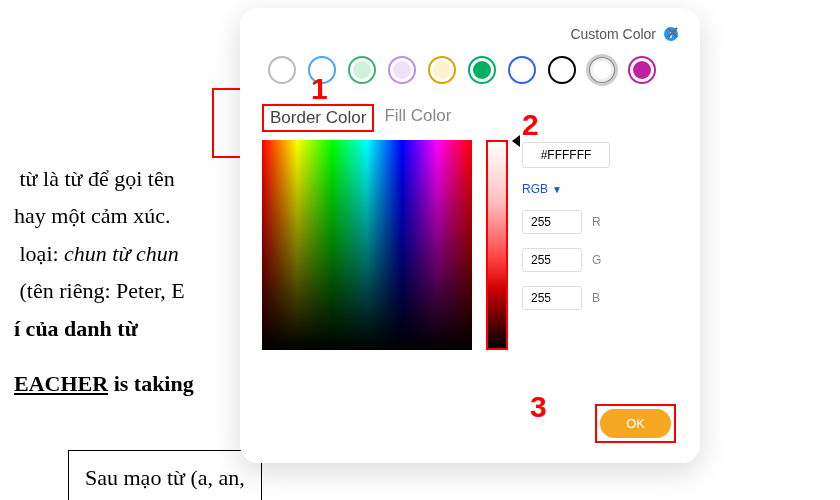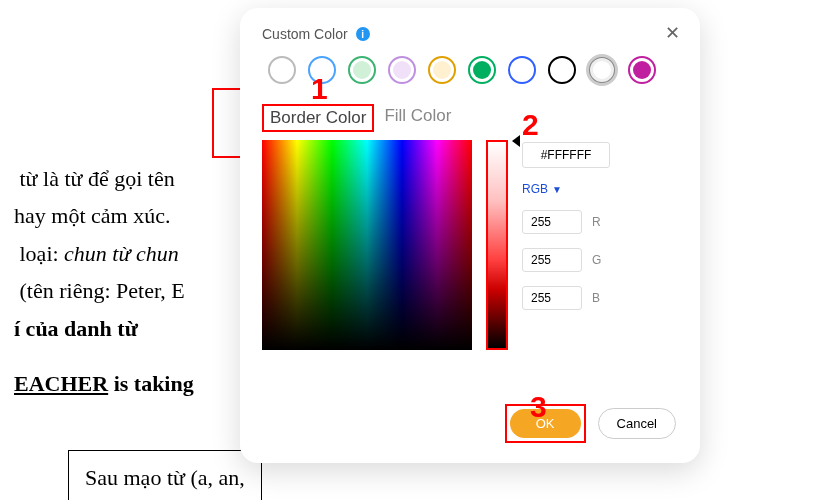--- a/index.html
+++ b/index.html
@@ -7,21 +7,21 @@
 
 .doc { position: absolute; left: 0; top: 0; width: 840px; padding: 10px 0 0 14px; font-size: 22px; line-height: 1.7; font-family: "Times New Roman", serif; color: #000; }
 .doc .sel { border: 2px solid #ff0000; width: 155px; height: 70px; position: absolute; left: 212px; top: 88px; }
 .doc p { margin: 0; white-space: pre; }
 .doc .heading { font-weight: bold; }
 .doc .italic { font-style: italic; }
 .doc .tbl { border: 1.5px solid #000; position: absolute; left: 68px; top: 450px; padding: 8px 16px; }
 
 .dialog { position: absolute; left: 240px; top: 8px; width: 460px; height: 455px; background: #fff; border-radius: 18px; box-shadow: 0 8px 30px rgba(0,0,0,.15); padding: 18px 22px; }
 .close { position: absolute; right: 20px; top: 14px; font-size: 18px; color: #666; cursor: pointer; }
-.title { font-size: 14px; color: #555; display: flex; align-items: center; gap: 8px; margin-bottom: 14px; }
+.title { font-size: 14px; color: #555; display: flex; align-items: center; gap: 8px; margin-bottom: 14px; justify-content: flex-end; }
 .info { width: 14px; height: 14px; border-radius: 50%; background: #2196f3; color: #fff; font-size: 10px; font-weight: bold; display: flex; align-items: center; justify-content: center; }
 
 .swatches { display: flex; gap: 12px; margin-bottom: 20px; padding-left: 6px; }
 .sw { width: 28px; height: 28px; border-radius: 50%; border: 2px solid; position: relative; background: #fff; }
 .sw.selected { outline: 3px solid #ccc; outline-offset: -1px; background: #eee; }
 .sw-inner { position: absolute; inset: 3px; border-radius: 50%; }
 
 .tabs { display: flex; gap: 6px; margin-bottom: 8px; }
 .tab { font-size: 17px; color: #888; padding: 2px 4px; }
 .tab.active-mark { border: 2px solid #ff0000; padding: 2px 6px; color: #444; }
@@ -130,19 +130,18 @@
       <div class="rgb-row">
           <span class="rgb-in">255</span>
           <span class="rgb-lbl">B</span>
         </div>
     </div>
   </div>
   <div class="buttons">
     <div class="ok-wrap">
       <button class="ok">OK</button>
     </div>
-    <button class="cancel">Cancel</button>
   </div>
 </div>
 
 <div class="ann a1">1</div>
 <div class="ann a2">2</div>
 <div class="ann a3">3</div>
 
 </body></html>

